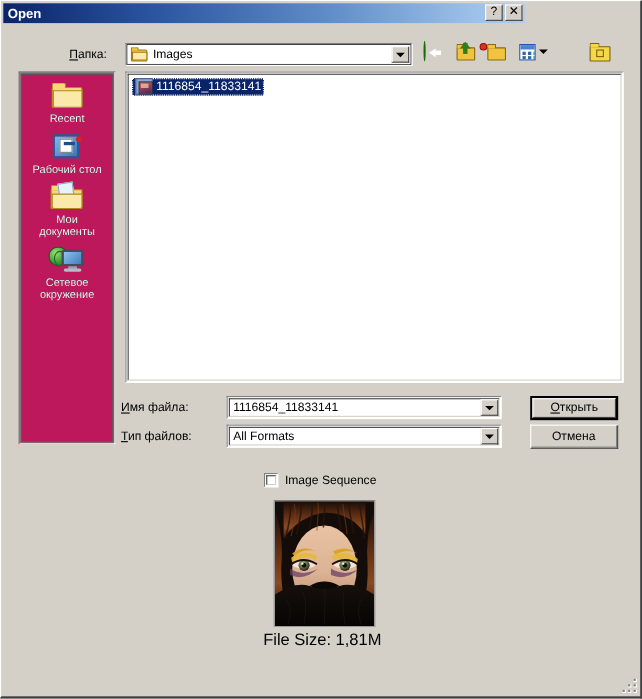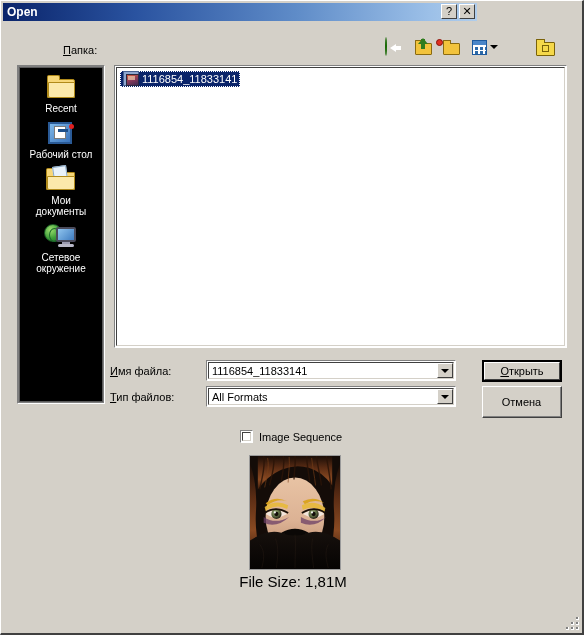--- a/index.html
+++ b/index.html
@@ -230,21 +230,21 @@
     left: 16px; top: 64px;
     width: 88px; height: 339px;
     background: #808080;
     border-top: 1px solid #808080;
     border-left: 1px solid #808080;
     border-right: 1px solid #ffffff;
     border-bottom: 1px solid #ffffff;
   }
   .places-inner {
     position:absolute; left:1px; top:1px; right:1px; bottom:1px;
-    background:#000000;
+    background:#be185d;
     border: 1px solid #5a5a5a;
     padding-top: 4px;
   }
   .place {
     width: 100%;
     display: flex;
     flex-direction: column;
     align-items: center;
     margin-bottom: 4px;
     cursor: default;
@@ -396,21 +396,21 @@
     position:absolute; left:0; top:0; right:0; bottom:0;
     border-right:1px solid #808080; border-bottom:1px solid #808080;
     display:flex;align-items:center;justify-content:center;
   }
   .btn.default { border: 2px solid #000; }
   .btn.default .ins {
     border-left:1px solid #ffffff; border-top:1px solid #ffffff;
     border-right:1px solid #404040; border-bottom:1px solid #404040;
   }
   #btn-open { left:481px; top:359px; width:80px; height:22px; }
-  #btn-cancel { left:481px; top:385px; width:80px; height:32px; }
+  #btn-cancel { left:481px; top:385px; width:80px; height:22px; }
   #btn-adobe { left:16px; top:597px; width:112px; height:21px; }
 
   
   .chkrow {
     position:absolute; left:239px; top:429px;
     display:flex; align-items:center; gap:6px;
   }
   .chkbox {
     width: 13px; height: 13px;
     background: #ffffff;
@@ -461,20 +461,33 @@
   <div class="titlebar">
     <span class="title-text">Open</span>
     <div class="titlebar-buttons">
       <div class="tbtn">?</div>
       <div class="tbtn">✕</div>
     </div>
   </div>
 
   <div class="lookin-label"><span class="acc">П</span>апка:</div>
 
+  <div class="lookin-combo">
+    <div class="inner">
+      <span class="folder-sm">
+        <span class="back"></span>
+          <span class="tab"></span>
+          <span class="front"></span>
+      </span>
+      <span class="combo-text">Images</span>
+    </div>
+    <div class="combo-arrow">
+        <span class="arrow-dn"></span>
+      </div>
+  </div>
 
   <div class="toolbar">
     <div class="tool"><span class="ic-back"></span></div>
     <div class="tool">
       <span class="ic-up"><span class="fld"></span><span class="fldtab"></span><span class="arw"></span><span class="arwh"></span></span>
     </div>
     <div class="tool">
       <span class="ic-newf"><span class="fld"></span><span class="fldtab"></span><span class="star"></span></span>
     </div>
     <div class="tool" style="width:28px">

